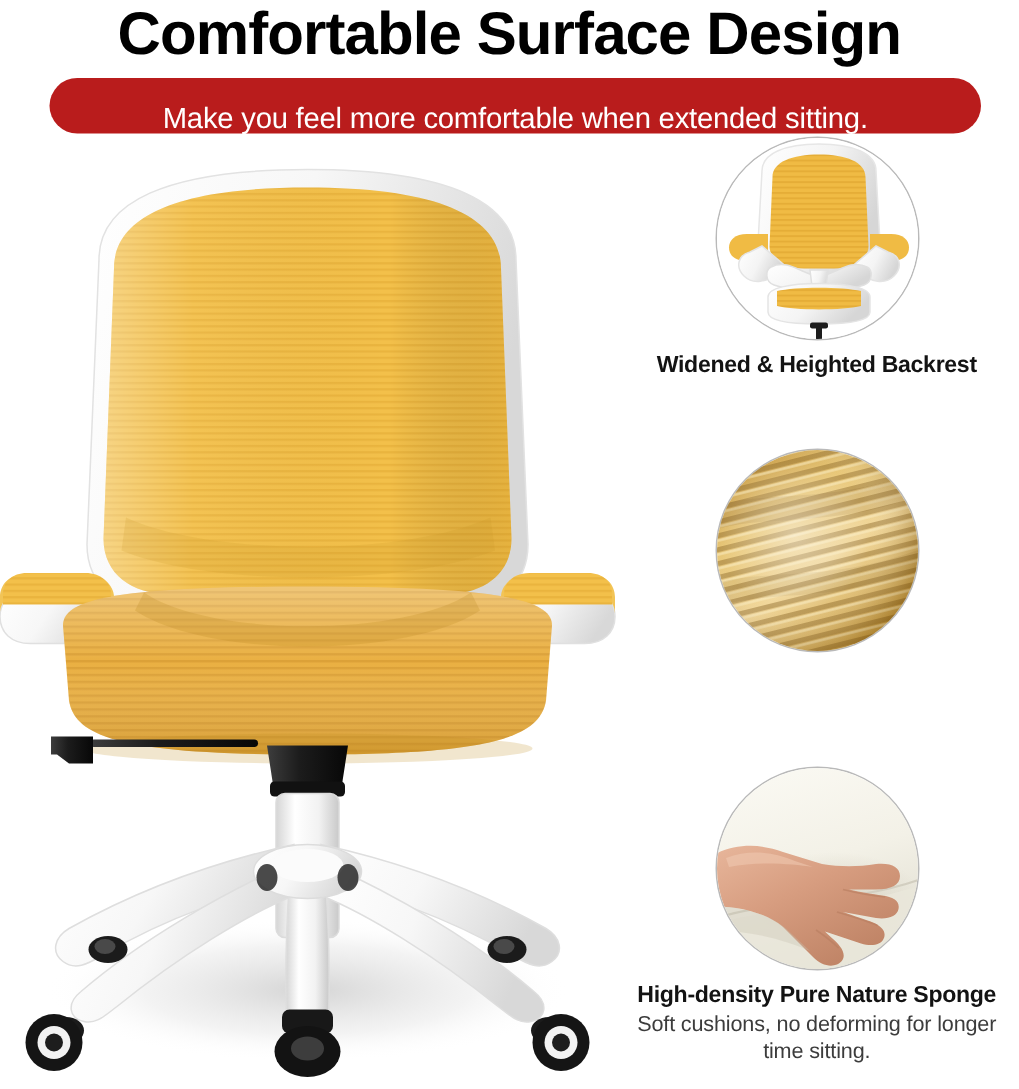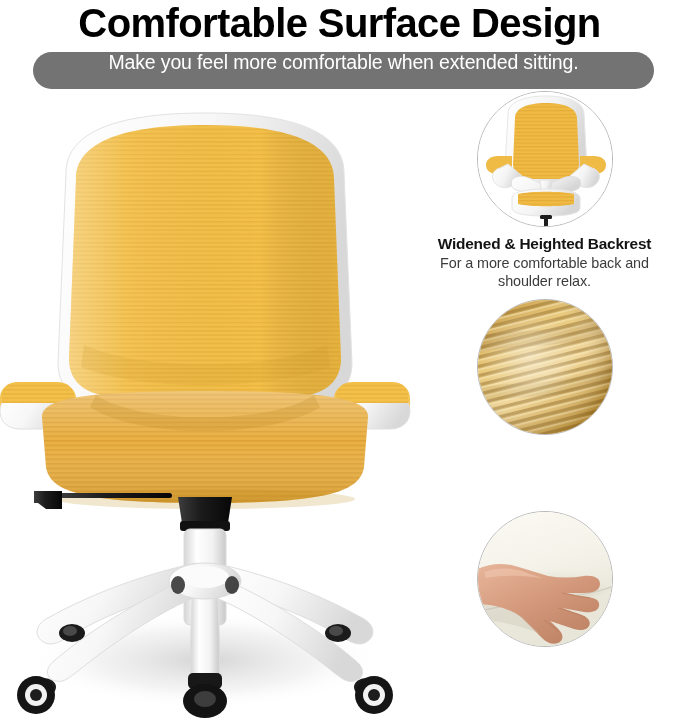--- a/index.html
+++ b/index.html
@@ -33,24 +33,24 @@
     letter-spacing: -0.6px;
     color: #000000;
     line-height: 50px;
     white-space: nowrap;
   }
   #subtitle-banner {
     position: absolute;
     left: 33px; top: 52px;
     width: 621px;
     height: 37px;
-    background: #737373;
+    background: #b91c1c;
     border-radius: 19px;
     display: flex;
-    align-items: flex-start;
+    align-items: flex-end;
     justify-content: center;
   }
   #subtitle-text {
     font-size: 19.5px;
     color: #ffffff;
     letter-spacing: -0.15px;
     white-space: nowrap;
     line-height: 20px;
   }
 
@@ -316,21 +316,20 @@
 
         <path d="M34 106 C34 100 48 97 68 97 C88 97 102 100 102 106 L102 116
                  C102 122 88 124 68 124 C48 124 34 122 34 116 Z" fill="url(#f1frame)" stroke="#e4e4e4" stroke-width="1"></path>
         <path d="M40 102 C52 99 84 99 96 102 L96 112 C84 115 52 115 40 112 Z" fill="url(#f1mesh)"></path>
 
         <rect x="62" y="123" width="12" height="4" rx="1.5" fill="#1d1d1d"></rect>
         <rect x="66" y="126" width="4" height="8" fill="#1d1d1d"></rect>
       </svg>
     </div>
     <div class="feature-title">Widened &amp; Heighted Backrest</div>
-    <div class="feature-desc">For a more comfortable back and shoulder relax.</div>
   </div>
 
   <div class="feature-card" data-index="1">
     <div class="feature-photo">
       <svg width="136" height="136" viewBox="0 0 136 136">
         <defs>
           <linearGradient id="f2base" x1="0" y1="0" x2="0.7" y2="1">
             <stop offset="0%" stop-color="#b8862a"></stop>
             <stop offset="35%" stop-color="#e7c470"></stop>
             <stop offset="62%" stop-color="#f0d493"></stop>
@@ -396,15 +395,17 @@
           <path d="M84 81 C92 83 102 85 112 86"></path>
           <path d="M80 96 C90 99 100 102 107 105"></path>
           <path d="M66 108 C72 112 77 116 81 120"></path>
         </g>
 
         <path d="M6 60 C22 54 38 56 52 62 L64 66 C50 64 28 62 8 66 Z" fill="#f0cbb3" opacity="0.55"></path>
 
         <path d="M-6 92 C16 92 34 97 46 107 L62 122 C44 114 20 108 -6 108 Z" fill="#c8c2b2" opacity="0.35"></path>
       </svg>
     </div>
+    <div class="feature-title">High-density Pure Nature Sponge</div>
+    <div class="feature-desc">Soft cushions, no deforming for longer time sitting.</div>
   </div>
 
 </div>
 
 </body></html>

